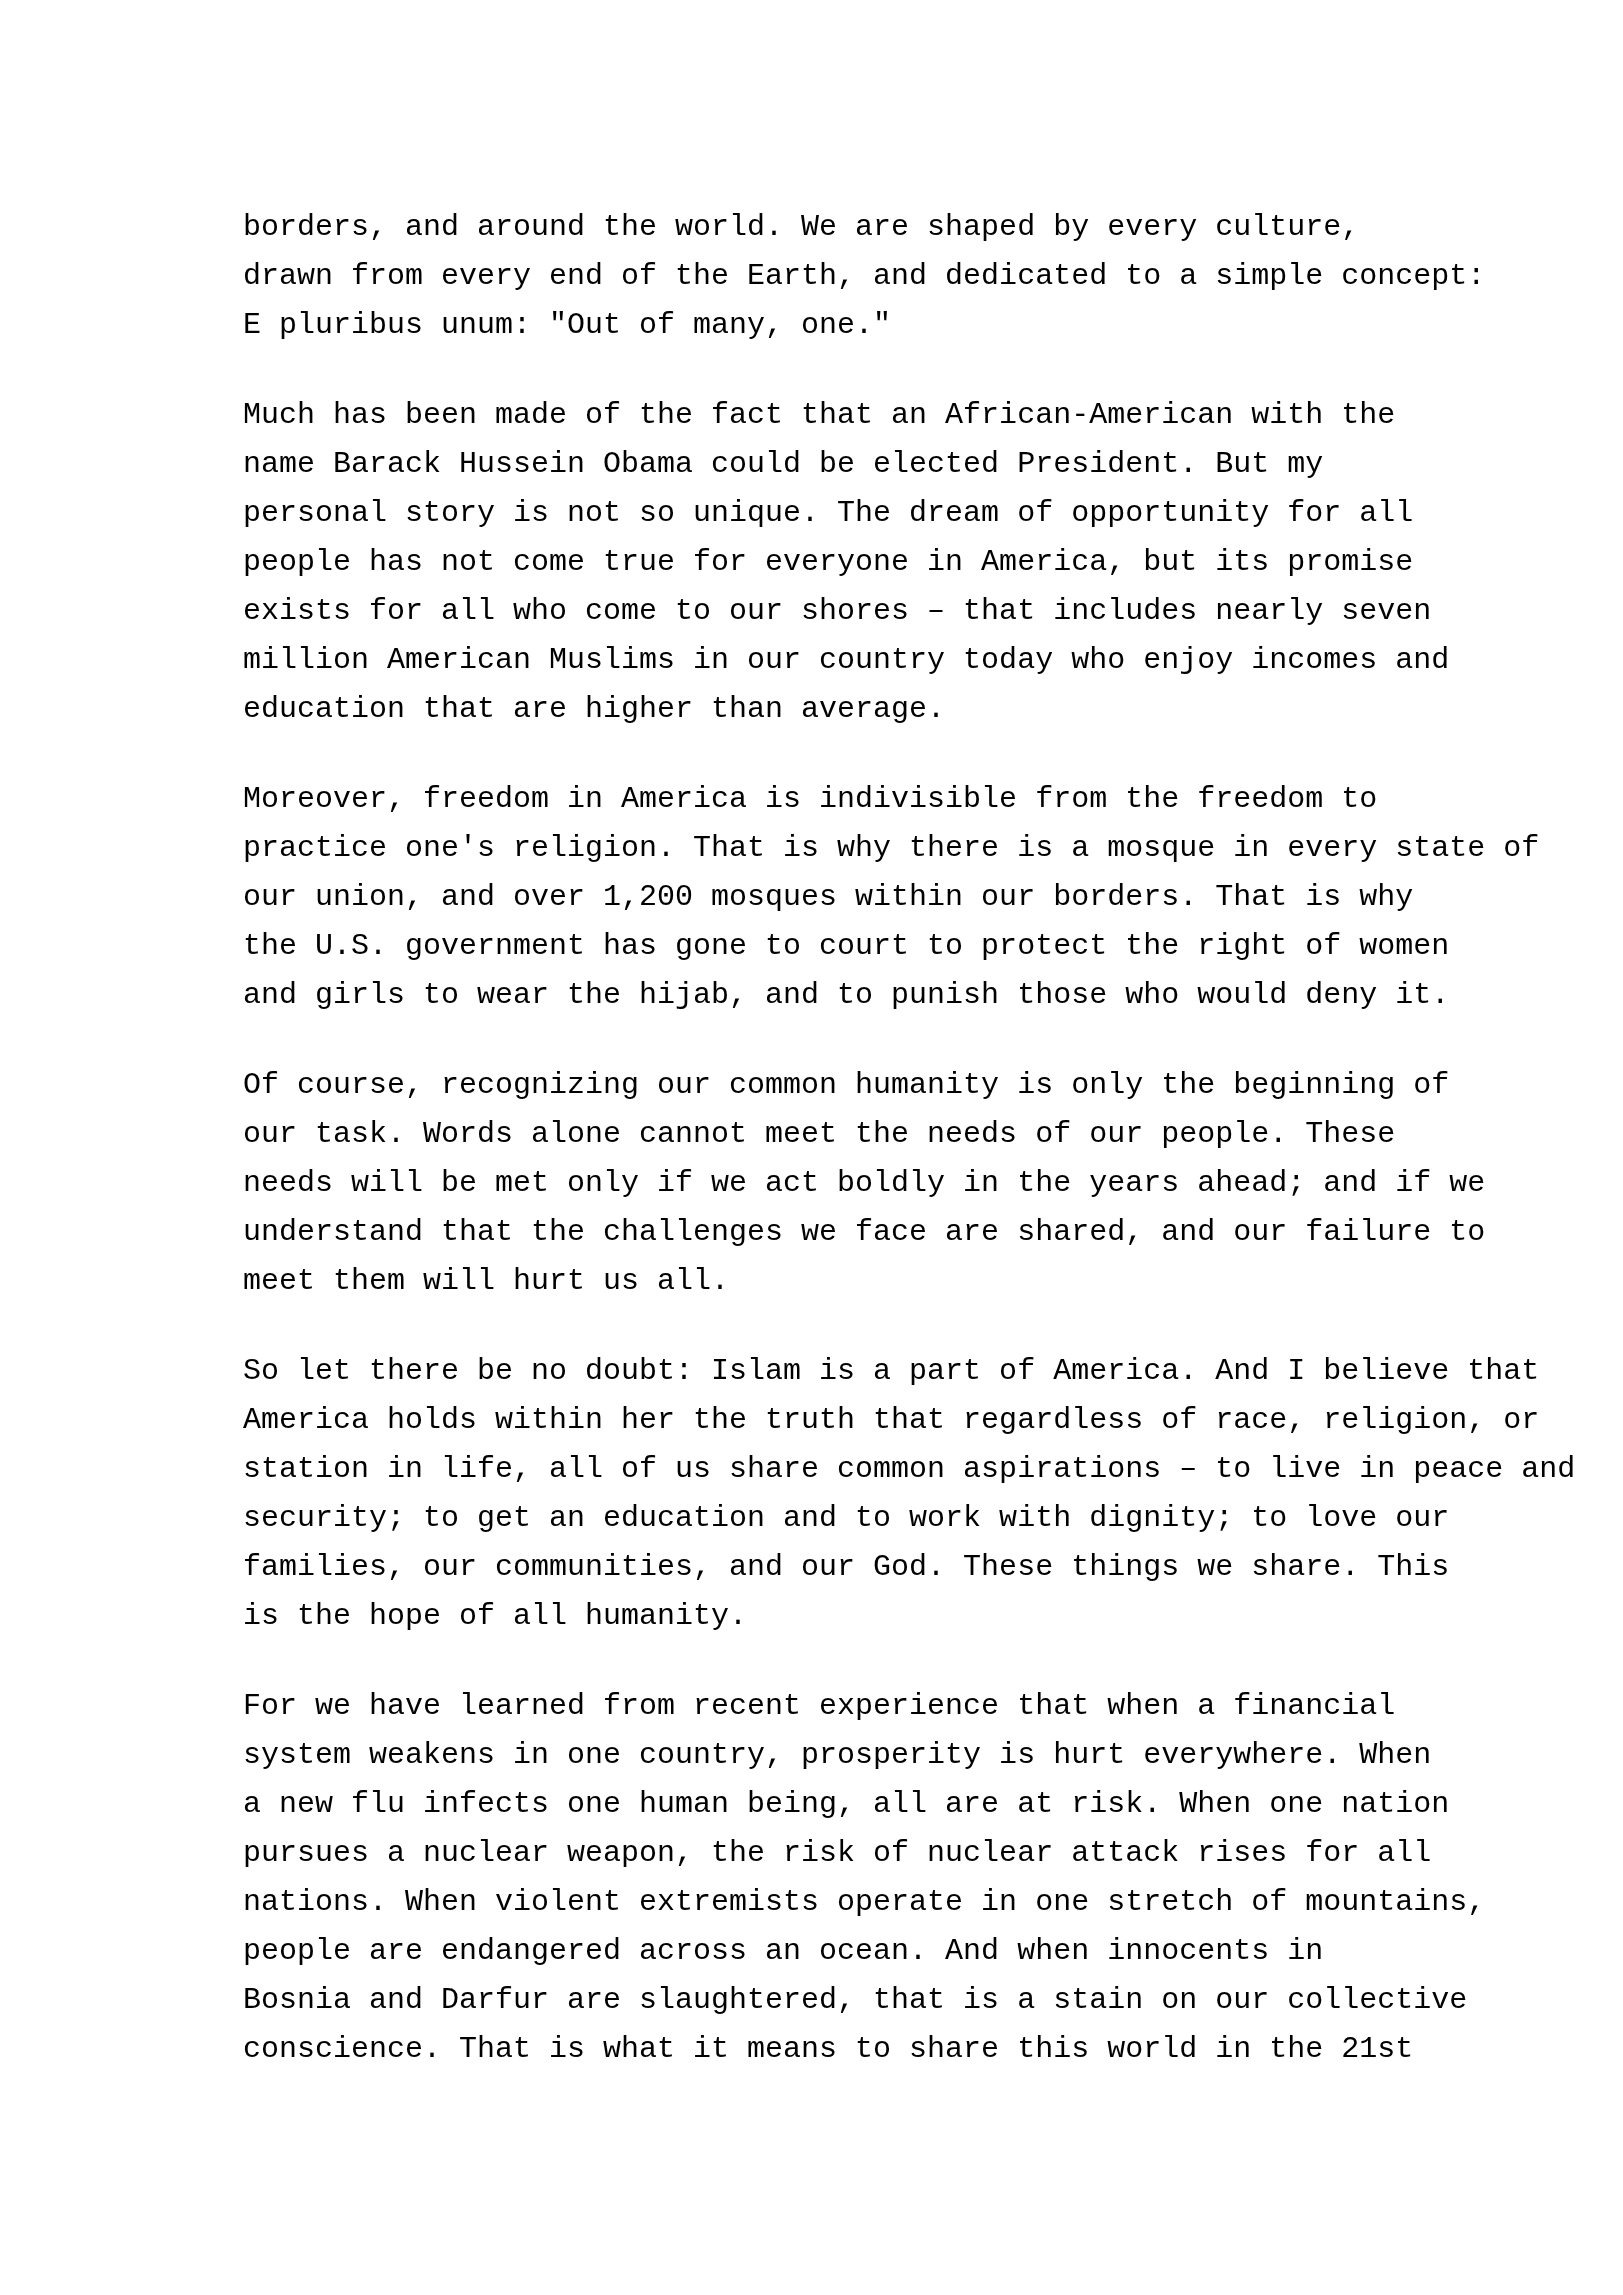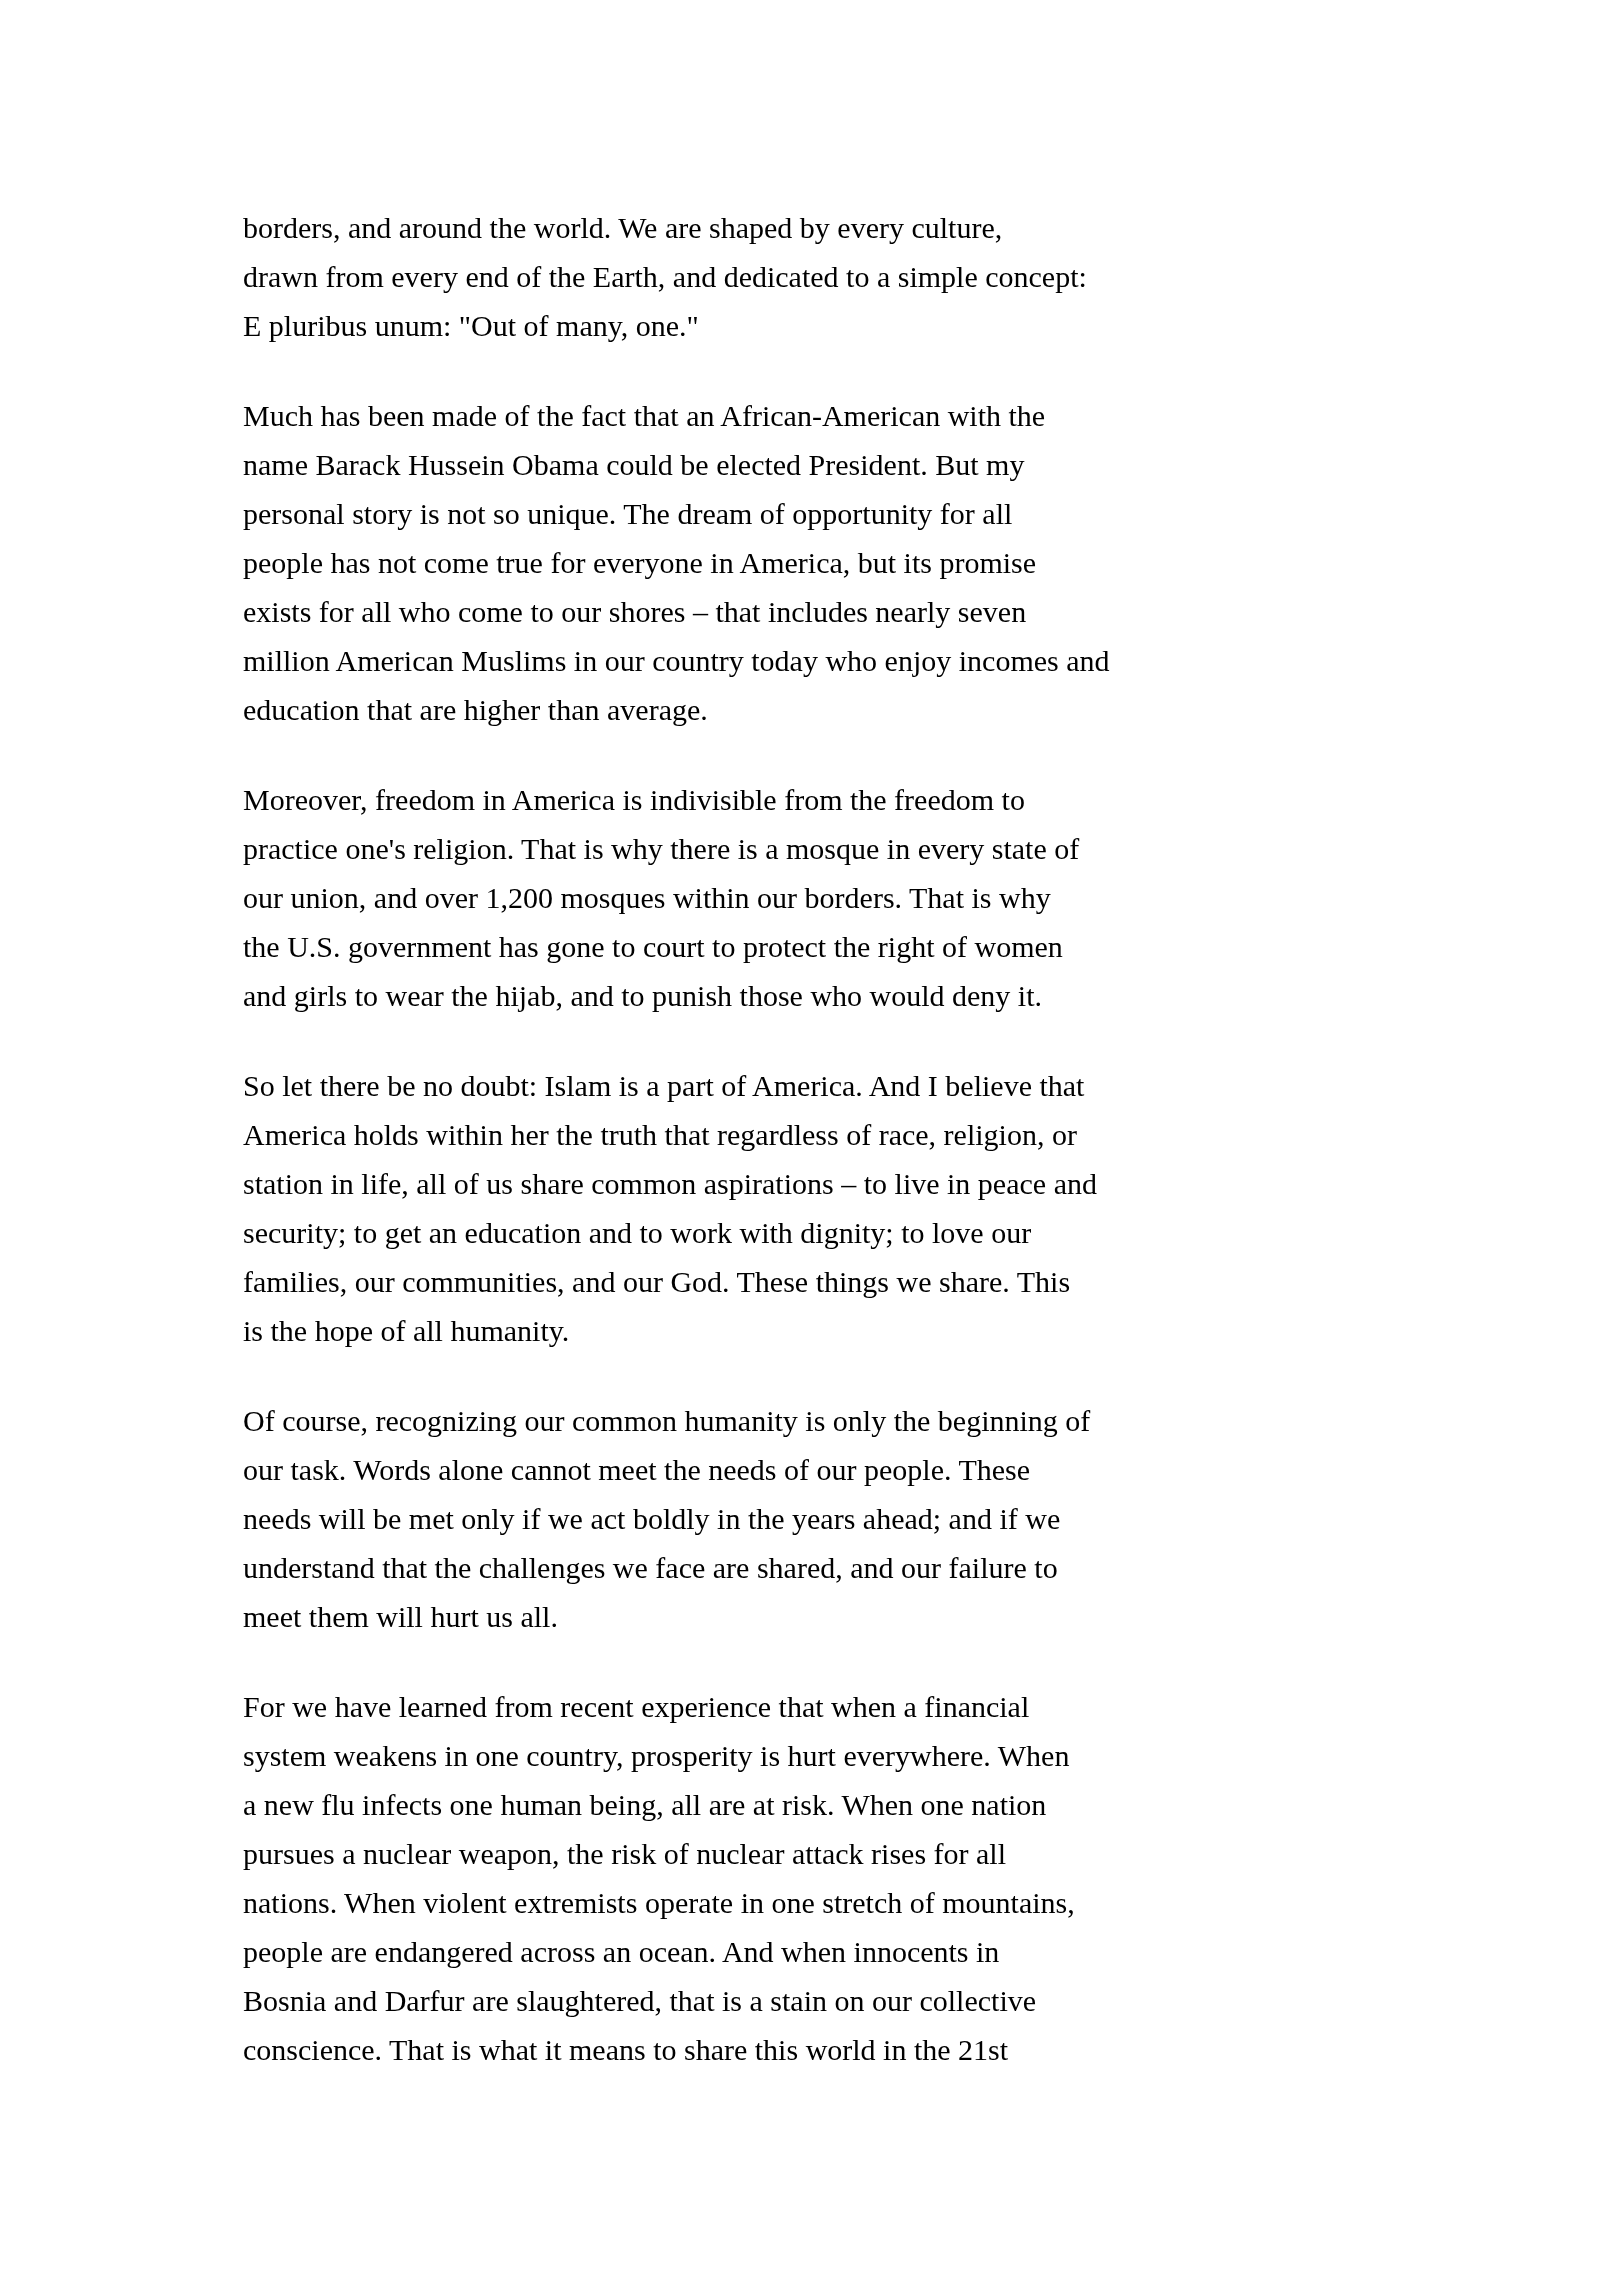--- a/index.html
+++ b/index.html
@@ -12,21 +12,21 @@
     width: 1623px;
     height: 2295px;
     background: #ffffff;
     overflow: hidden;
   }
   .content {
     position: absolute;
     left: 243px;
     top: 203px;
     width: 1197px;
-    font-family: Liberation Serif, serif;
+    font-family: Liberation Mono, monospace;
     font-size: 30px;
     line-height: 49px;
     color: #000000;
     letter-spacing: 0px;
   }
   .para {
     margin: 0 0 41px 0;
     white-space: pre;
   }
 </style>
@@ -43,31 +43,31 @@
 personal story is not so unique. The dream of opportunity for all
 people has not come true for everyone in America, but its promise
 exists for all who come to our shores – that includes nearly seven
 million American Muslims in our country today who enjoy incomes and
 education that are higher than average.</p>
     <p class="para">Moreover, freedom in America is indivisible from the freedom to
 practice one's religion. That is why there is a mosque in every state of
 our union, and over 1,200 mosques within our borders. That is why
 the U.S. government has gone to court to protect the right of women
 and girls to wear the hijab, and to punish those who would deny it.</p>
+    <p class="para">Of course, recognizing our common humanity is only the beginning of
+our task. Words alone cannot meet the needs of our people. These
+needs will be met only if we act boldly in the years ahead; and if we
+understand that the challenges we face are shared, and our failure to
+meet them will hurt us all.</p>
     <p class="para">So let there be no doubt: Islam is a part of America. And I believe that
 America holds within her the truth that regardless of race, religion, or
 station in life, all of us share common aspirations – to live in peace and
 security; to get an education and to work with dignity; to love our
 families, our communities, and our God. These things we share. This
 is the hope of all humanity.</p>
-    <p class="para">Of course, recognizing our common humanity is only the beginning of
-our task. Words alone cannot meet the needs of our people. These
-needs will be met only if we act boldly in the years ahead; and if we
-understand that the challenges we face are shared, and our failure to
-meet them will hurt us all.</p>
     <p class="para">For we have learned from recent experience that when a financial
 system weakens in one country, prosperity is hurt everywhere. When
 a new flu infects one human being, all are at risk. When one nation
 pursues a nuclear weapon, the risk of nuclear attack rises for all
 nations. When violent extremists operate in one stretch of mountains,
 people are endangered across an ocean. And when innocents in
 Bosnia and Darfur are slaughtered, that is a stain on our collective
 conscience. That is what it means to share this world in the 21st</p>
   </div>
 </div>

